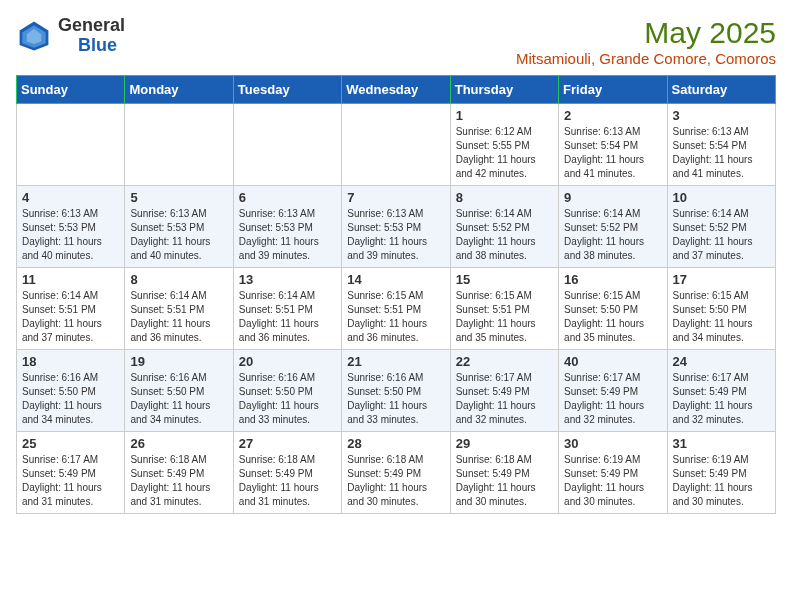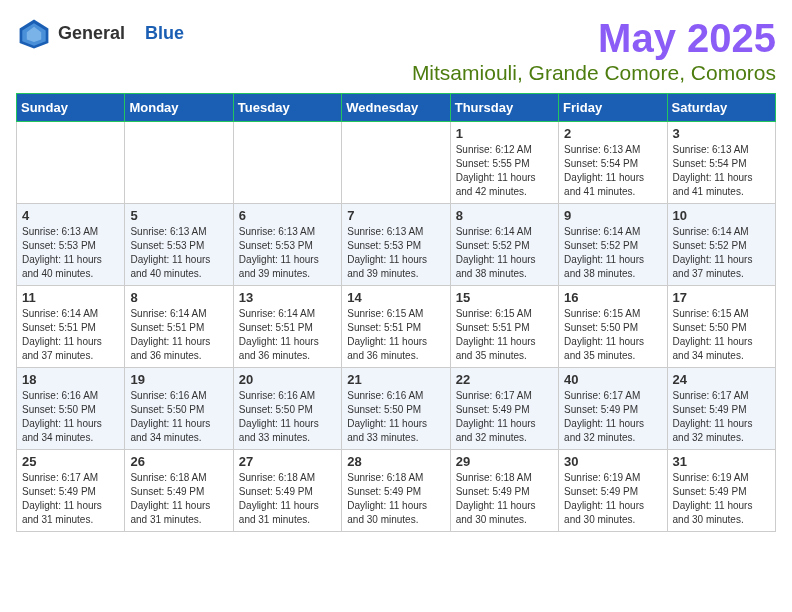--- a/index.html
+++ b/index.html
@@ -16,21 +16,21 @@
       justify-content: space-between;
       margin-bottom: 8px;
     }
     .logo {
       display: flex;
       align-items: center;
       gap: 6px;
     }
     .logo-text {
       display: flex;
-      flex-direction: row;
+      flex-direction: column;
       line-height: 1.1;
     }
     .logo-general {
       font-size: 18px;
       font-weight: bold;
       color: #333;
     }
     .logo-blue {
       font-size: 18px;
       font-weight: bold;
@@ -38,27 +38,27 @@
       margin-left: 20px;
     }
     .logo-icon {
       width: 36px;
       height: 36px;
     }
     .title-block {
       text-align: right;
     }
     .month-year {
-      font-size: 40px;
-      font-weight: bold;
-      color: #8b5cf6;
+      font-size: 30px;
+      font-weight: normal;
+      color: #4d7c0f;
     }
     .location {
-      font-size: 21px;
-      color: #4d7c0f;
+      font-size: 15px;
+      color: #c2410c;
     }
     .calendar {
       width: 100%;
       border-collapse: collapse;
     }
     .calendar th {
       background: #1a5fb4;
       color: #fff;
       font-size: 13px;
       font-weight: bold;

